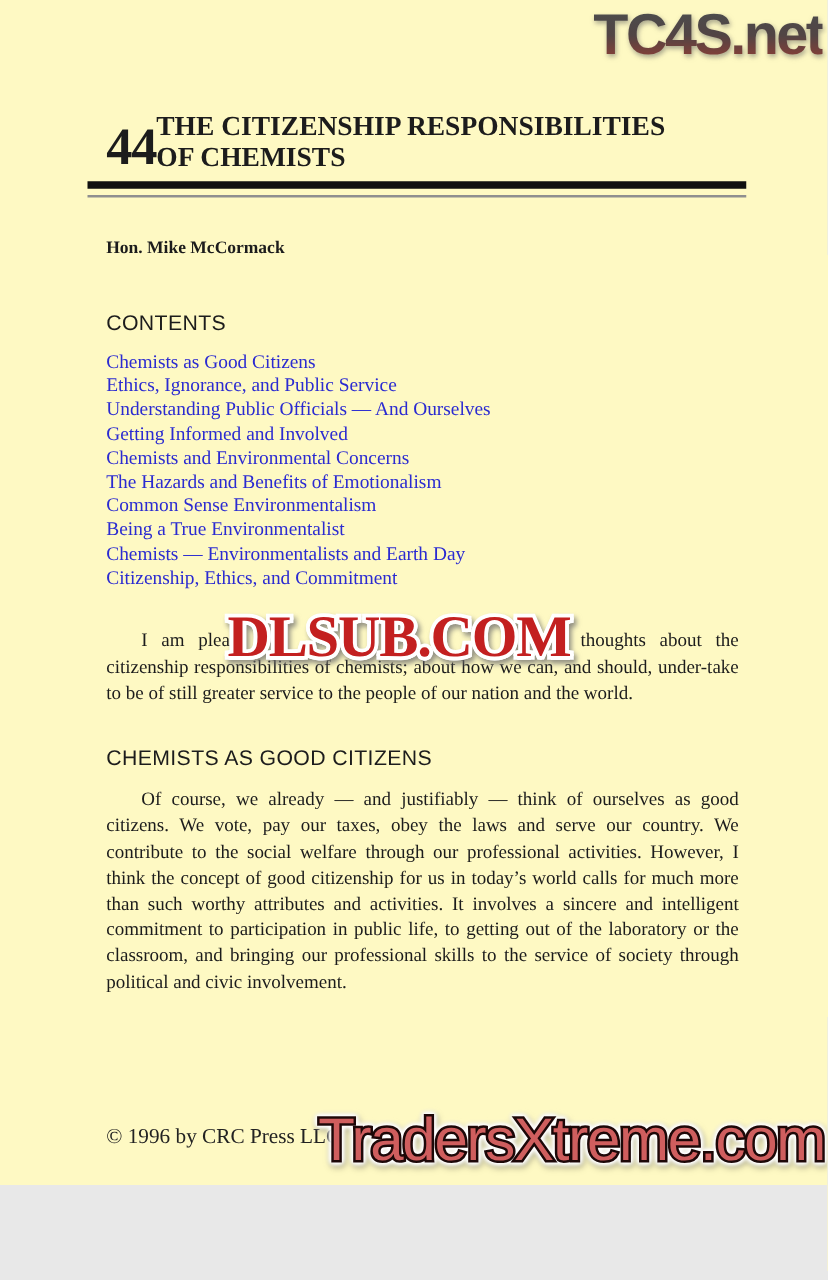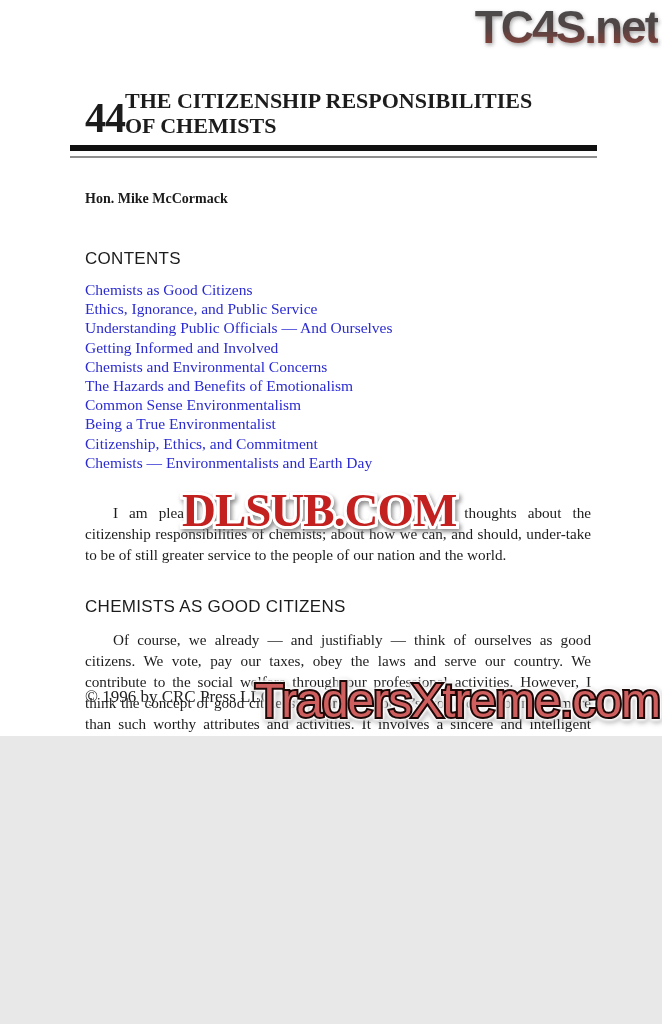--- a/index.html
+++ b/index.html
@@ -1,20 +1,20 @@
 <!DOCTYPE html>
 <html><head>
 <meta charset="utf-8">
 <style>
   html,body { margin:0; padding:0; background:#e8e8e8; }
   .page {
     position:relative;
-    width:662px; height:736px;
+    width:662px; height:948px;
     margin:0 auto;
-    background:#ffffff;
+    background:#fef9c3;
     font-family:"Liberation Serif", serif;
     color:#1c1c1c;
     overflow:hidden;
   }
 
   
   .wm-top {
     position:absolute; top:0px; right:4px;
     font-family:"Liberation Sans", sans-serif;
     font-weight:bold; font-size:46px; letter-spacing:-2px;
@@ -125,22 +125,22 @@
 
   <nav class="toc" id="toc">
       <div class="toc-item">Chemists as Good Citizens</div>
       <div class="toc-item">Ethics, Ignorance, and Public Service</div>
       <div class="toc-item">Understanding Public Officials — And Ourselves</div>
       <div class="toc-item">Getting Informed and Involved</div>
       <div class="toc-item">Chemists and Environmental Concerns</div>
       <div class="toc-item">The Hazards and Benefits of Emotionalism</div>
       <div class="toc-item">Common Sense Environmentalism</div>
       <div class="toc-item">Being a True Environmentalist</div>
+      <div class="toc-item">Chemists — Environmentalists and Earth Day</div>
       <div class="toc-item">Citizenship, Ethics, and Commitment</div>
-      <div class="toc-item">Chemists — Environmentalists and Earth Day</div>
     </nav>
 
   <div class="para1-wrap">
     <p class="body-para indent"><span>I am please</span><span class="wm-gap"></span><span>e thoughts about the citizenship responsibilities of chemists; about how we can, and should, under-take to be of still greater service to the people of our nation and the world.</span></p>
     <div class="wm-mid">DLSUB.COM</div>
   </div>
 
   <div class="section-heading">CHEMISTS AS GOOD CITIZENS</div>
 
   <p class="body-para indent para2">Of course, we already — and justifiably — think of ourselves as good citizens. We vote, pay our taxes, obey the laws and serve our country. We contribute to the social welfare through our professional activities. However, I think the concept of good citizenship for us in today’s world calls for much more than such worthy attributes and activities. It involves a sincere and intelligent commitment to participation in public life, to getting out of the laboratory or the classroom, and bringing our professional skills to the service of society through political and civic involvement.</p>

